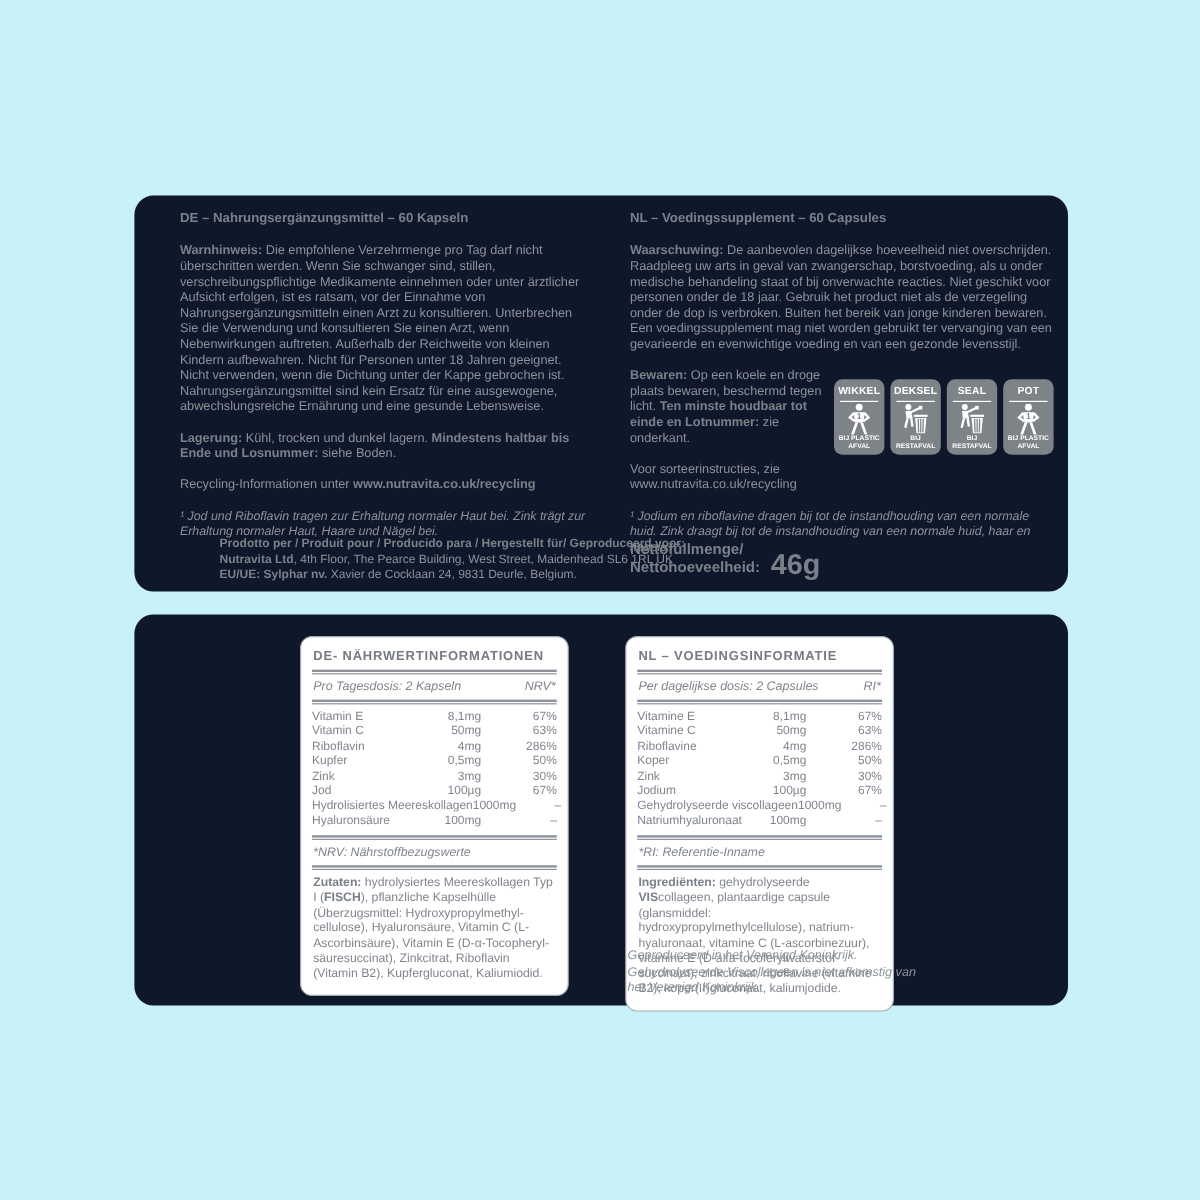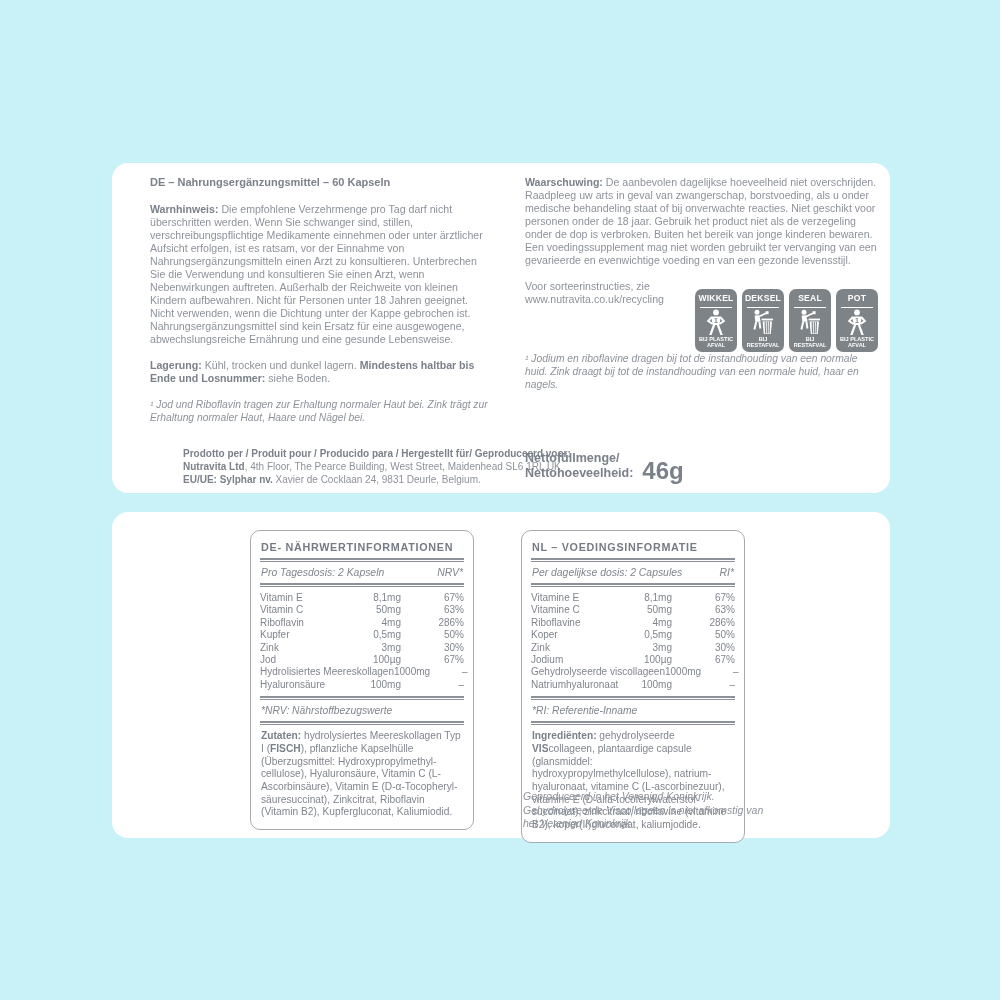--- a/index.html
+++ b/index.html
@@ -3,21 +3,21 @@
 <meta charset="utf-8">
 <style>
   * { box-sizing: border-box; }
   html,body { margin:0; padding:0; }
   body {
     width:1000px; height:1000px; position:relative;
     background:#c8f2f8;
     font-family:"Liberation Sans", sans-serif;
     color:#8d929a;
   }
-  .panel { position:absolute; left:112px; width:778px; background:#ffffff; border-radius:16px; }
+  .panel { position:absolute; left:112px; width:778px; background:#0f172a; border-radius:16px; }
   .panel-top { top:163px; height:330px; }
   .panel-bottom { top:512px; height:326px; }
 
   .col { position:absolute; top:13px; font-size:10.6px; line-height:13px; }
   .col-de { left:38px; width:342px; }
   .col-nl { left:413px; width:352px; }
   .col p { margin:0 0 13px; }
   b, strong, .bld { font-weight:bold; color:#7b818a; }
   .coltitle { font-weight:bold; color:#7b818a; margin:0 0 14px; font-size:11px; }
   .ital { font-style:italic; font-size:10.3px; }
@@ -67,34 +67,37 @@
 </style>
 </head>
 <body>
 
 <div class="panel panel-top">
 
   <div class="col col-de">
     <div class="coltitle">DE – Nahrungsergänzungsmittel – 60 Kapseln</div>
     <p><b>Warnhinweis:</b><span> Die empfohlene Verzehrmenge pro Tag darf nicht überschritten werden. Wenn Sie schwanger sind, stillen, verschreibungspflichtige Medikamente einnehmen oder unter ärztlicher Aufsicht erfolgen, ist es ratsam, vor der Einnahme von Nahrungsergänzungsmitteln einen Arzt zu konsultieren. Unterbrechen Sie die Verwendung und konsultieren Sie einen Arzt, wenn Nebenwirkungen auftreten. Außerhalb der Reichweite von kleinen Kindern aufbewahren. Nicht für Personen unter 18 Jahren geeignet. Nicht verwenden, wenn die Dichtung unter der Kappe gebrochen ist. Nahrungsergänzungsmittel sind kein Ersatz für eine ausgewogene, abwechslungsreiche Ernährung und eine gesunde Lebensweise.</span></p>
     <p><b>Lagerung:</b><span> Kühl, trocken und dunkel lagern. </span><b>Mindestens haltbar bis Ende und Losnummer:</b><span> siehe Boden.</span></p>
+    <p><span>Recycling-Informationen unter </span><b>www.nutravita.co.uk/recycling</b></p>
     <p class="ital">¹ Jod und Riboflavin tragen zur Erhaltung normaler Haut bei. Zink trägt zur Erhaltung normaler Haut, Haare und Nägel bei.</p>
   </div>
 
   <div class="producer">
     <b>Prodotto per / Produit pour / Producido para / Hergestellt für/ Geproduceerd voor:</b><br>
     <b>Nutravita Ltd</b><span>, 4th Floor, The Pearce Building, West Street, Maidenhead SL6 1RL UK</span><br>
     <b>EU/UE: Sylphar nv.</b><span> Xavier de Cocklaan 24, 9831 Deurle, Belgium.</span>
   </div>
 
   <div class="col col-nl">
+    <div class="coltitle">NL – Voedingssupplement – 60 Capsules</div>
     <p><b>Waarschuwing:</b><span> De aanbevolen dagelijkse hoeveelheid niet overschrijden. Raadpleeg uw arts in geval van zwangerschap, borstvoeding, als u onder medische behandeling staat of bij onverwachte reacties. Niet geschikt voor personen onder de 18 jaar. Gebruik het product niet als de verzegeling onder de dop is verbroken. Buiten het bereik van jonge kinderen bewaren. Een voedingssupplement mag niet worden gebruikt ter vervanging van een gevarieerde en evenwichtige voeding en van een gezonde levensstijl.</span></p>
 
     <div class="bew-row">
       <div class="bew-left">
+        <p><b>Bewaren:</b><span> Op een koele en droge plaats bewaren, beschermd tegen licht. </span><b>Ten minste houdbaar tot einde en Lotnummer:</b><span> zie onderkant.</span></p>
         <p><span>Voor sorteerinstructies, zie </span><br><span>www.nutravita.co.uk/recycling</span></p>
       </div>
 
       <div class="badges">
         <div class="badge">
           <div class="badge-title">WIKKEL</div>
           <div class="badge-rule"></div>
           <svg class="badge-icon" width="26" height="27" viewBox="0 0 26 27">
             <circle cx="13" cy="3.4" r="2.9" fill="#fff"></circle>
             <polygon points="8,7.5 18,7.5 16.2,16 9.8,16" fill="#fff"></polygon>

